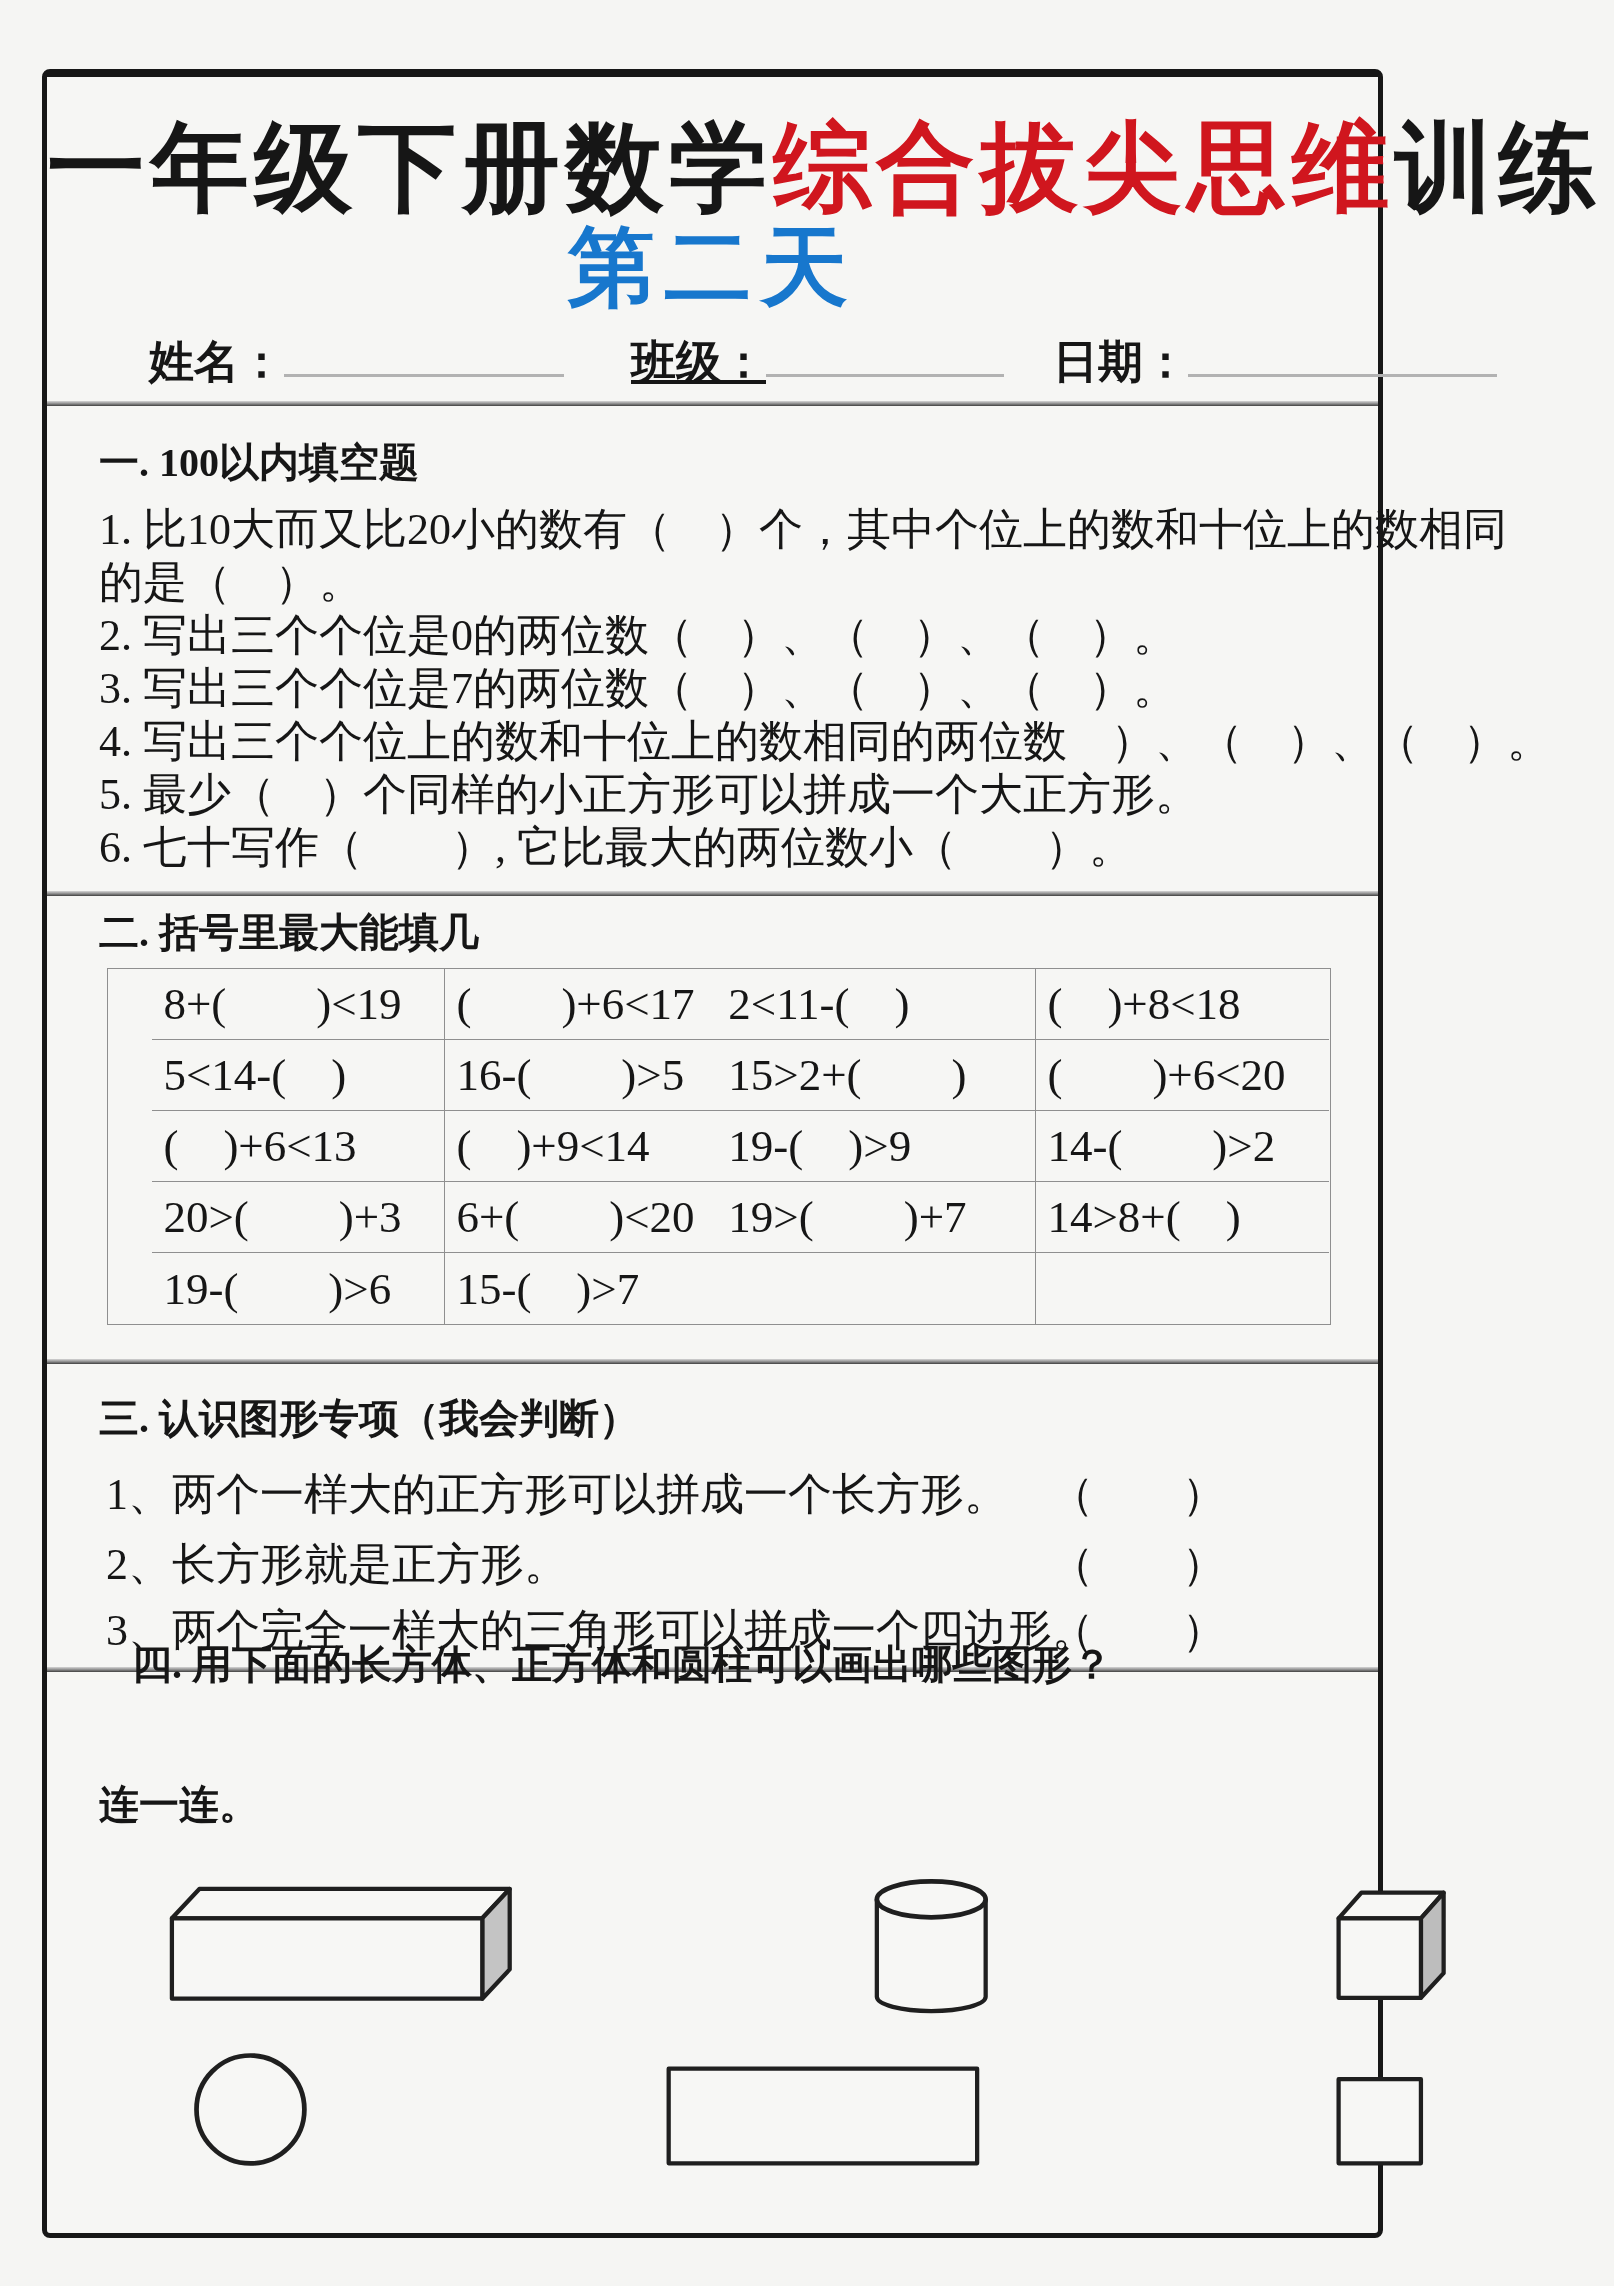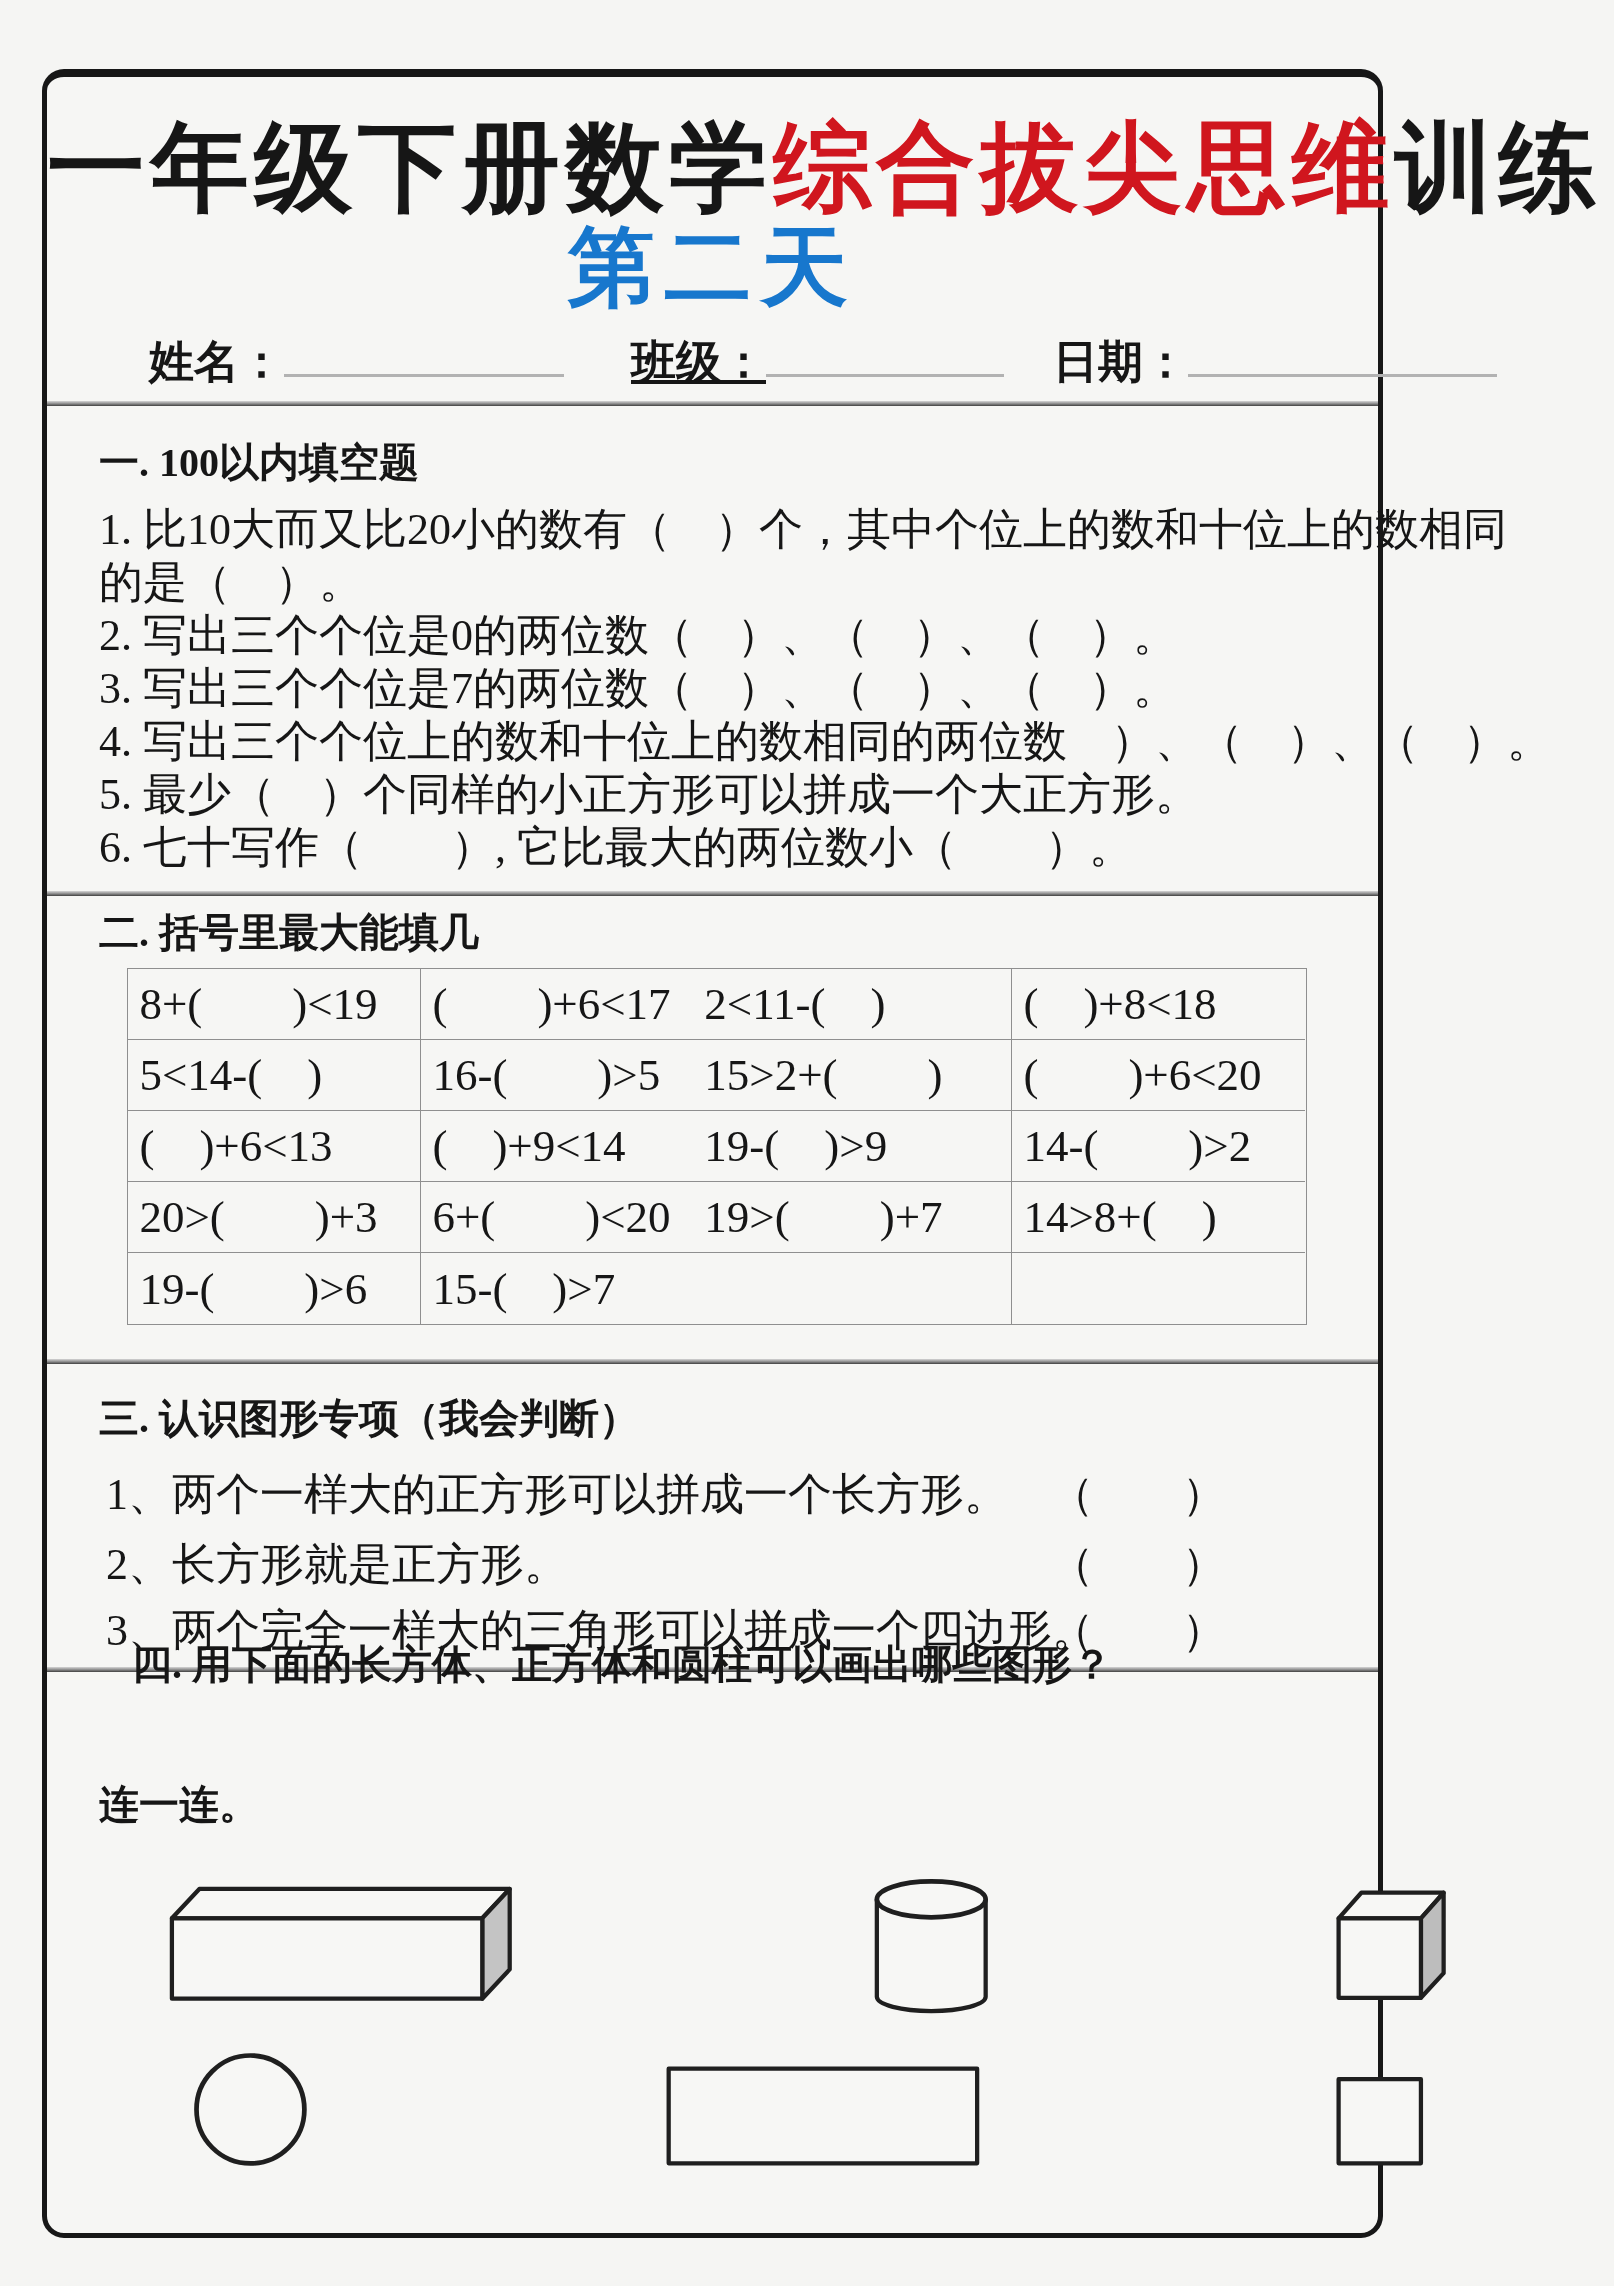--- a/index.html
+++ b/index.html
@@ -9,21 +9,21 @@
     font-family:"Liberation Serif","DejaVu Serif",serif;
     color:#161616;
     position:relative;
     overflow:hidden;
   }
   .page{
     position:absolute;left:42px;top:69px;
     width:1341px;height:2169px;
     box-sizing:border-box;
     border:5.7px solid #171717;border-top-width:8.5px;
-    border-radius:22px;
+    border-radius:8px;
     background:#f6f6f4;
   }
   .abs{position:absolute;}
   
   .title-line1{
     left:0;right:0;top:38px;text-align:center;
     font-family:"Liberation Sans","DejaVu Sans",sans-serif;
     font-weight:900;font-size:98px;line-height:104px;letter-spacing:5.7px;
     white-space:nowrap;
   }
@@ -57,24 +57,25 @@
   .sec-head{left:52px;font-size:40px;font-weight:bold;line-height:57px;white-space:nowrap;}
   .s1-head{top:357px;}
   .s2-head{top:827px;}
   .s3-head{top:1313px;}
   .s4-head1{top:1559px;margin-left:33px;}
   .s4-head2{top:1699px;}
   
   .s1-lines{left:52px;top:426px;font-size:44px;line-height:53px;white-space:nowrap;}
   
   .s2-table{
-    left:80px;top:891px;width:1178px;
+    left:60px;top:891px;width:1178px;
     display:grid;grid-template-columns:293px 591px 293px;grid-auto-rows:71px;
     border:1.9px solid #8f8f8f;box-sizing:content-box;
     font-size:45px;
+    padding-left:44px;
   }
   .s2-cell{
     border-right:1.9px solid #8f8f8f;border-bottom:1.9px solid #8f8f8f;
     display:flex;align-items:center;padding-left:11.4px;box-sizing:border-box;
     white-space:nowrap;
   }
   .s2-cell:nth-child(3n){border-right:none;}
   .s2-cell.last-row{border-bottom:none;}
   .s2-mid .e1{display:inline-block;width:47%;}
   .s2-mid .e2{display:inline-block;}

